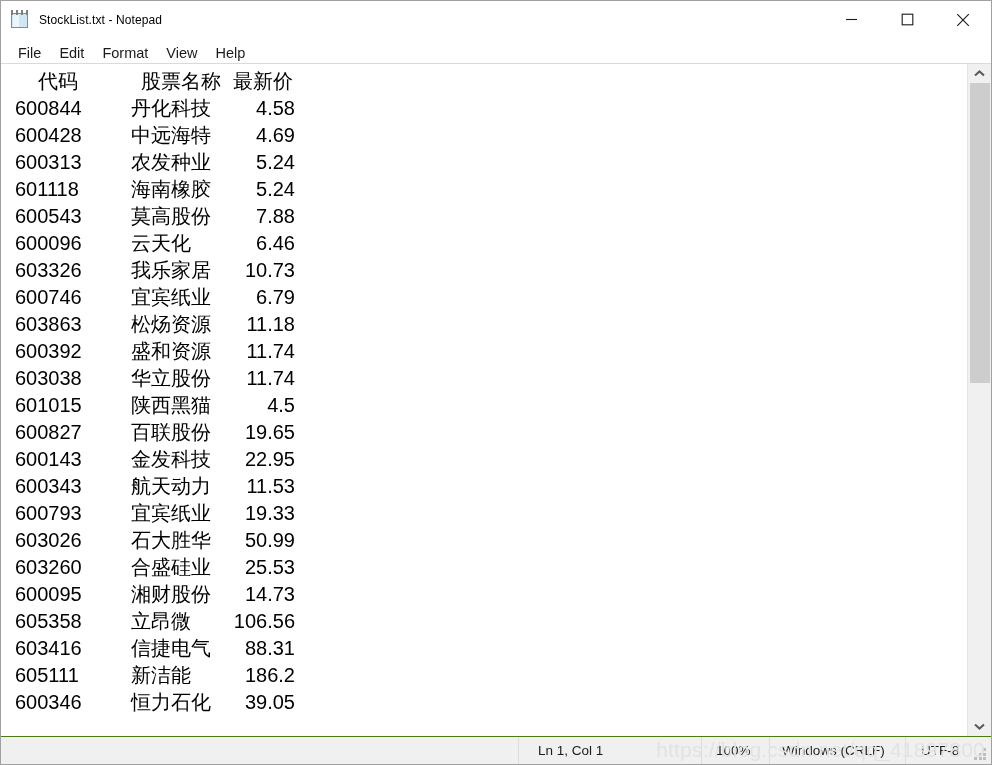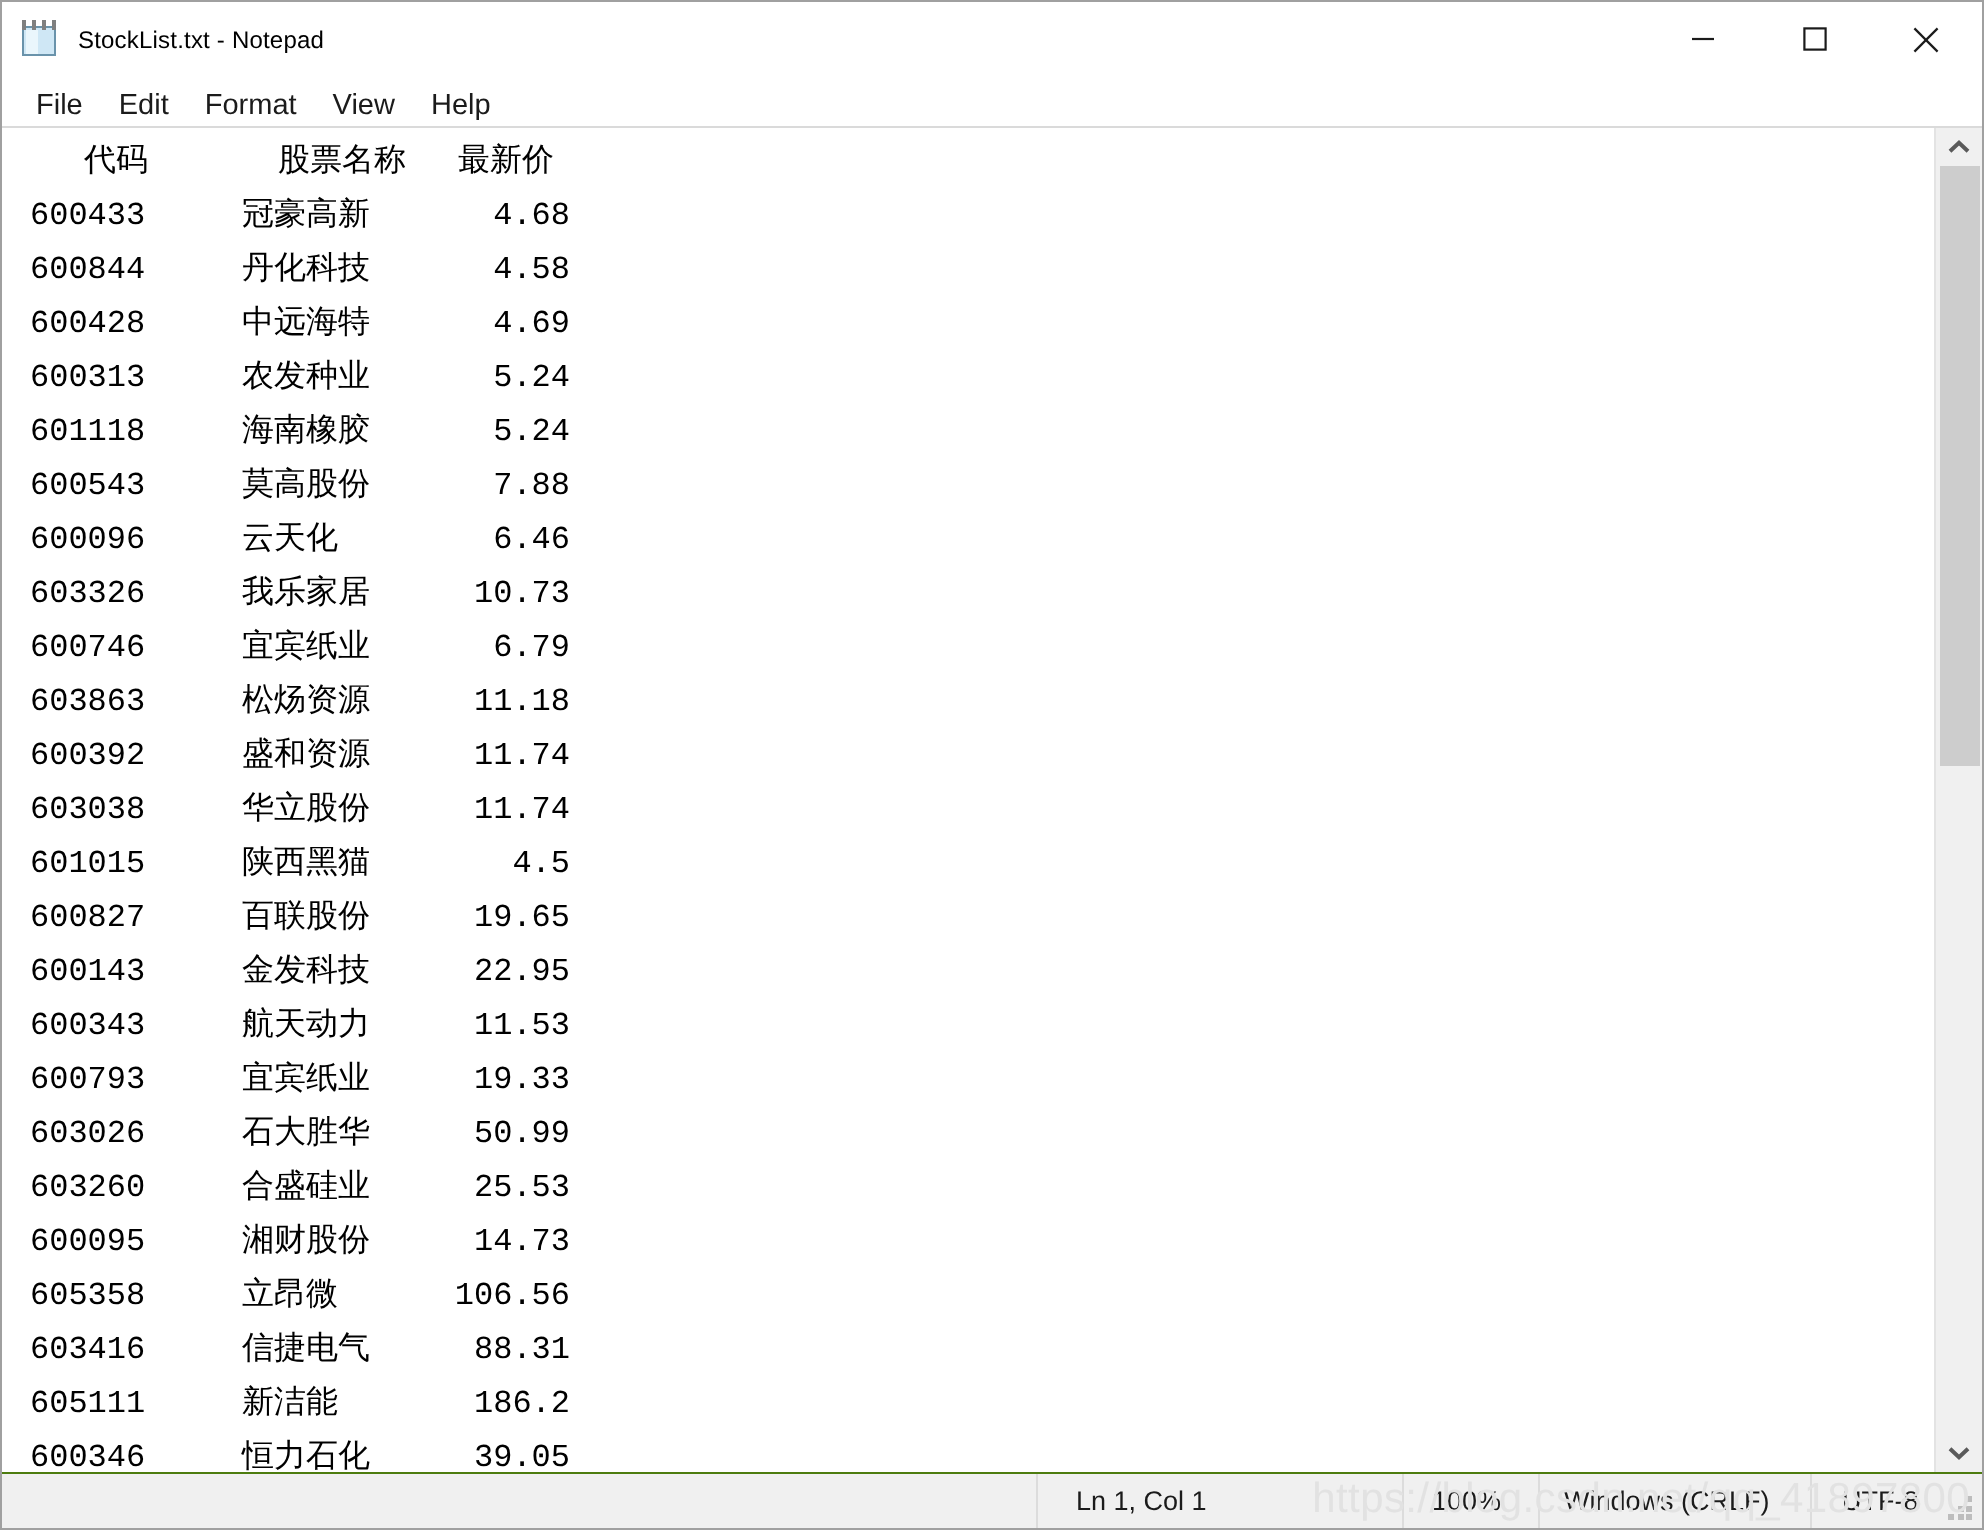--- a/index.html
+++ b/index.html
@@ -119,42 +119,42 @@
     border-top: 1px solid #dadada;
   }
   .editor {
     flex: 1 1 auto;
     position: relative;
     overflow: hidden;
     background: #ffffff;
     padding-top: 4px;
   }
   .doc {
-    font-family: Liberation Mono, monospace;
-    font-size: 16px;
+    font-family: Liberation Sans, sans-serif;
+    font-size: 20px;
     line-height: 27px;
     color: #000000;
     padding-left: 14px;
     white-space: nowrap;
   }
   .line {
     height: 27px;
     display: flex;
     align-items: baseline;
   }
   .c-code {
     display: inline-block;
     width: 86px;
     text-align: left;
   }
   .c-name {
     display: inline-block;
     width: 100px;
     text-align: left;
-    margin-left: 20px;
+    margin-left: 30px;
   }
   .c-price {
     display: inline-block;
     width: 64px;
     text-align: right;
   }
   .line.header .c-code { text-align: center; width: 86px; }
   .line.header .c-name { text-align: center; }
   .line.header .c-price { text-align: center; }
 
@@ -283,25 +283,20 @@
     <span class="menu-item">Help</span>
   </div>
 
   <div class="editor-wrap">
     <div class="editor">
       <div class="doc" id="doc">
           <div class="line header">
             <span class="c-code">代码</span>
             <span class="c-name">股票名称</span>
             <span class="c-price">最新价</span>
-          </div>
-          <div class="line">
-            <span class="c-code">600433</span>
-            <span class="c-name">冠豪高新</span>
-            <span class="c-price">4.68</span>
           </div>
           <div class="line">
             <span class="c-code">600844</span>
             <span class="c-name">丹化科技</span>
             <span class="c-price">4.58</span>
           </div>
           <div class="line">
             <span class="c-code">600428</span>
             <span class="c-name">中远海特</span>
             <span class="c-price">4.69</span>

